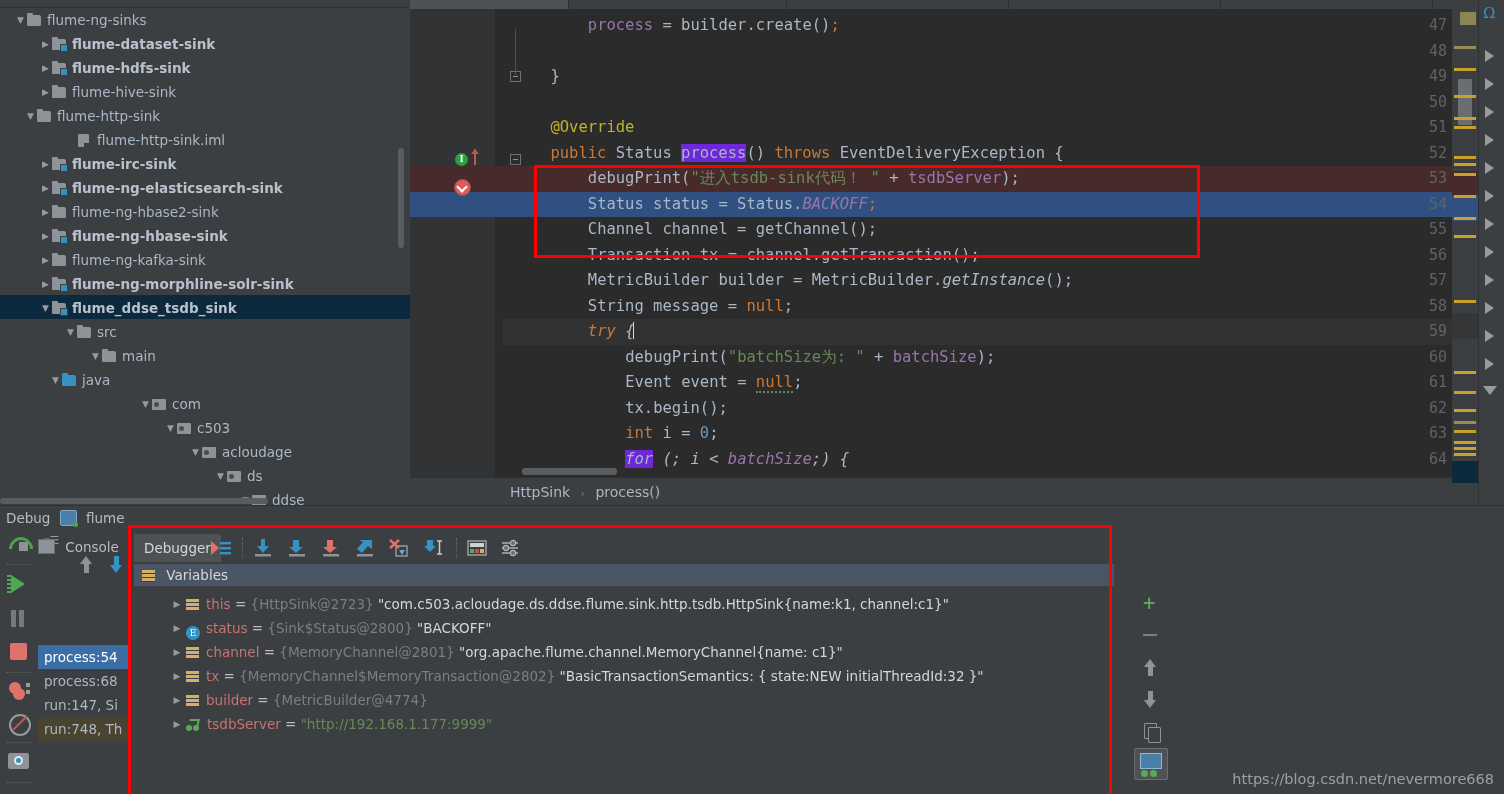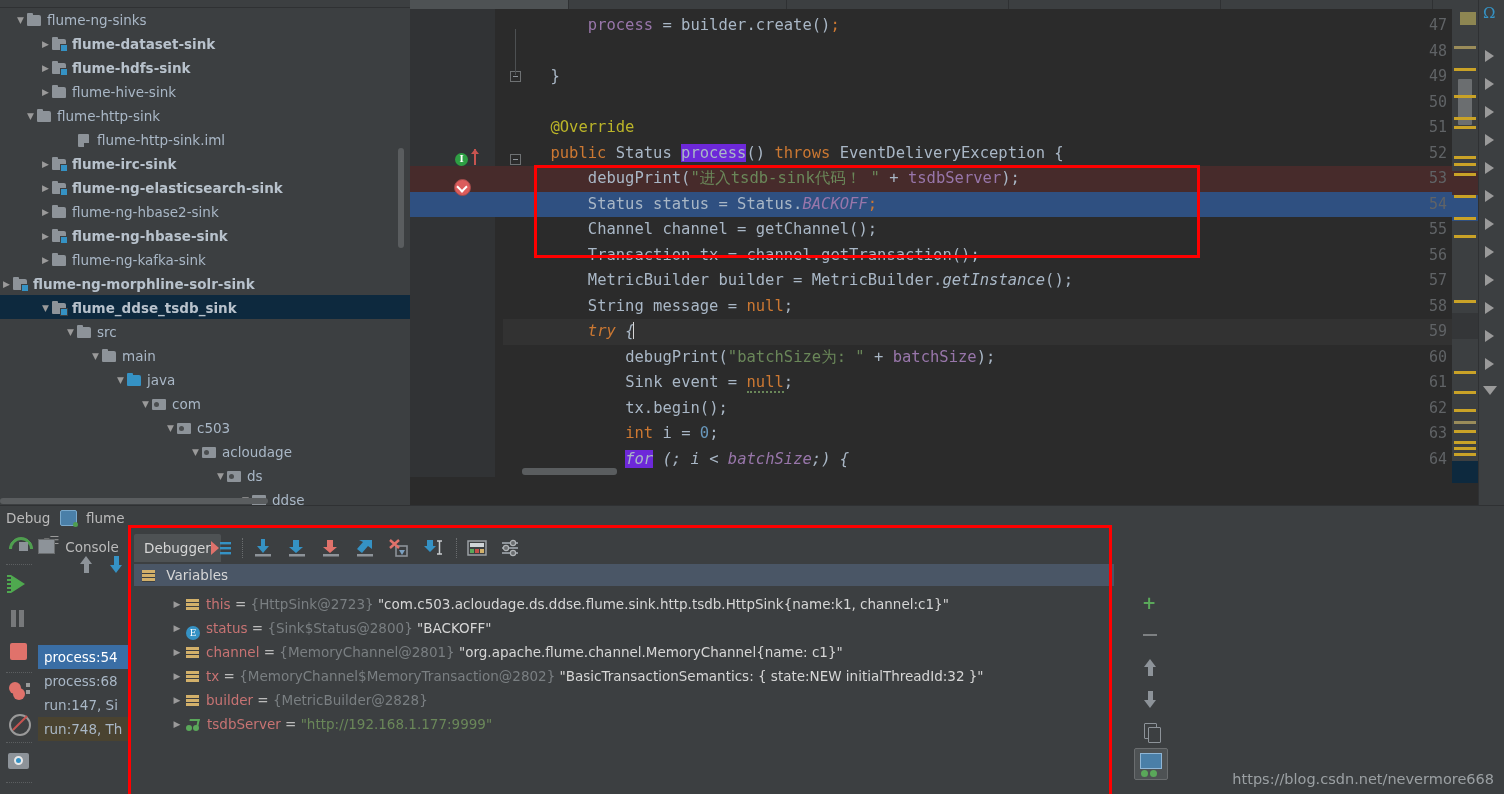--- a/index.html
+++ b/index.html
@@ -168,25 +168,25 @@
         <div class="tree-row" style="position:absolute;top:31px;left:0;width:410px;padding-left:39px;box-sizing:border-box;"><span class="twisty">▶</span><span class="fico"><span class="fold"></span><span class="modbadge"></span></span><span class="lbl bold">flume-dataset-sink</span></div>
         <div class="tree-row" style="position:absolute;top:55px;left:0;width:410px;padding-left:39px;box-sizing:border-box;"><span class="twisty">▶</span><span class="fico"><span class="fold"></span><span class="modbadge"></span></span><span class="lbl bold">flume-hdfs-sink</span></div>
         <div class="tree-row" style="position:absolute;top:79px;left:0;width:410px;padding-left:39px;box-sizing:border-box;"><span class="twisty">▶</span><span class="fico"><span class="fold"></span></span><span class="lbl">flume-hive-sink</span></div>
         <div class="tree-row" style="position:absolute;top:103px;left:0;width:410px;padding-left:24px;box-sizing:border-box;"><span class="twisty">▼</span><span class="fico"><span class="fold"></span></span><span class="lbl">flume-http-sink</span></div>
         <div class="tree-row" style="position:absolute;top:127px;left:0;width:410px;padding-left:64px;box-sizing:border-box;"><span class="twisty"></span><span class="fico"><span class="iml"></span></span><span class="lbl">flume-http-sink.iml</span></div>
         <div class="tree-row" style="position:absolute;top:151px;left:0;width:410px;padding-left:39px;box-sizing:border-box;"><span class="twisty">▶</span><span class="fico"><span class="fold"></span><span class="modbadge"></span></span><span class="lbl bold">flume-irc-sink</span></div>
         <div class="tree-row" style="position:absolute;top:175px;left:0;width:410px;padding-left:39px;box-sizing:border-box;"><span class="twisty">▶</span><span class="fico"><span class="fold"></span><span class="modbadge"></span></span><span class="lbl bold">flume-ng-elasticsearch-sink</span></div>
         <div class="tree-row" style="position:absolute;top:199px;left:0;width:410px;padding-left:39px;box-sizing:border-box;"><span class="twisty">▶</span><span class="fico"><span class="fold"></span></span><span class="lbl">flume-ng-hbase2-sink</span></div>
         <div class="tree-row" style="position:absolute;top:223px;left:0;width:410px;padding-left:39px;box-sizing:border-box;"><span class="twisty">▶</span><span class="fico"><span class="fold"></span><span class="modbadge"></span></span><span class="lbl bold">flume-ng-hbase-sink</span></div>
         <div class="tree-row" style="position:absolute;top:247px;left:0;width:410px;padding-left:39px;box-sizing:border-box;"><span class="twisty">▶</span><span class="fico"><span class="fold"></span></span><span class="lbl">flume-ng-kafka-sink</span></div>
-        <div class="tree-row" style="position:absolute;top:271px;left:0;width:410px;box-sizing:border-box;"><span class="twisty">▶</span><span class="fico"><span class="fold"></span><span class="modbadge"></span></span><span class="lbl bold">flume-ng-morphline-solr-sink</span></div>
+        <div class="tree-row" style="position:absolute;top:271px;left:0;width:410px;padding-left:39px;box-sizing:border-box;"><span class="twisty">▶</span><span class="fico"><span class="fold"></span><span class="modbadge"></span></span><span class="lbl bold">flume-ng-morphline-solr-sink</span></div>
         <div class="tree-row selected" style="position:absolute;top:295px;left:0;width:410px;padding-left:39px;box-sizing:border-box;"><span class="twisty">▼</span><span class="fico"><span class="fold"></span><span class="modbadge"></span></span><span class="lbl bold">flume_ddse_tsdb_sink</span></div>
         <div class="tree-row" style="position:absolute;top:319px;left:0;width:410px;padding-left:64px;box-sizing:border-box;"><span class="twisty">▼</span><span class="fico"><span class="fold"></span></span><span class="lbl">src</span></div>
         <div class="tree-row" style="position:absolute;top:343px;left:0;width:410px;padding-left:89px;box-sizing:border-box;"><span class="twisty">▼</span><span class="fico"><span class="fold"></span></span><span class="lbl">main</span></div>
-        <div class="tree-row" style="position:absolute;top:367px;left:0;width:410px;padding-left:114px;box-sizing:border-box;"><span class="twisty">▼</span><span class="fico"><span class="fold blue"></span></span><span class="lbl">java</span></div>
+        <div class="tree-row" style="position:absolute;top:367px;left:0;width:410px;padding-left:49px;box-sizing:border-box;"><span class="twisty">▼</span><span class="fico"><span class="fold blue"></span></span><span class="lbl">java</span></div>
         <div class="tree-row" style="position:absolute;top:391px;left:0;width:410px;padding-left:139px;box-sizing:border-box;"><span class="twisty">▼</span><span class="fico"><span class="pkg"></span></span><span class="lbl">com</span></div>
         <div class="tree-row" style="position:absolute;top:415px;left:0;width:410px;padding-left:164px;box-sizing:border-box;"><span class="twisty">▼</span><span class="fico"><span class="pkg"></span></span><span class="lbl">c503</span></div>
         <div class="tree-row" style="position:absolute;top:439px;left:0;width:410px;padding-left:189px;box-sizing:border-box;"><span class="twisty">▼</span><span class="fico"><span class="pkg"></span></span><span class="lbl">acloudage</span></div>
         <div class="tree-row" style="position:absolute;top:463px;left:0;width:410px;padding-left:214px;box-sizing:border-box;"><span class="twisty">▼</span><span class="fico"><span class="pkg"></span></span><span class="lbl">ds</span></div>
         <div class="tree-row" style="position:absolute;top:487px;left:0;width:410px;padding-left:239px;box-sizing:border-box;"><span class="twisty">▼</span><span class="fico"><span class="pkg"></span></span><span class="lbl">ddse</span></div>
       </div>
     <div class="tree-scroll"></div>
     <div class="tree-hscroll"></div>
   </div>
 
@@ -238,37 +238,42 @@
           <div class="codeline" style="top:106px;left:140.4px;"><span class="anno">@Override</span></div>
           <div class="codeline" style="top:131.5px;left:140.4px;"><span class="kw">public</span><span> Status </span><span class="hl-id">process</span><span>() </span><span class="kw">throws</span><span> EventDeliveryException {</span></div>
           <div class="codeline" style="top:157px;left:177.8px;"><span>debugPrint(</span><span class="str">"进入tsdb-sink代码！ "</span><span> + </span><span class="fld">tsdbServer</span><span>);</span></div>
           <div class="codeline" style="top:182.5px;left:177.8px;"><span>Status status = Status.</span><span class="stat">BACKOFF</span><span class="kw">;</span></div>
           <div class="codeline" style="top:208px;left:177.8px;"><span>Channel channel = getChannel();</span></div>
           <div class="codeline" style="top:233.5px;left:177.8px;"><span>Transaction tx = channel.getTransaction();</span></div>
           <div class="codeline" style="top:259px;left:177.8px;"><span>MetricBuilder builder = MetricBuilder.</span><span style="font-style:italic;color:#a9b7c6;">getInstance</span><span>();</span></div>
           <div class="codeline" style="top:284.5px;left:177.8px;"><span>String message = </span><span class="kw">null</span><span>;</span></div>
           <div class="codeline" style="top:310px;left:177.8px;font-style:italic;"><span class="kw">try</span><span> {</span><span class="caretbar"></span></div>
           <div class="codeline" style="top:335.5px;left:215.2px;"><span>debugPrint(</span><span class="str">"batchSize为: "</span><span> + </span><span class="fld">batchSize</span><span>);</span></div>
-          <div class="codeline" style="top:361px;left:215.2px;"><span>Sink event = </span><span class="kw sq">null</span><span>;</span></div>
+          <div class="codeline" style="top:361px;left:215.2px;"><span>Event event = </span><span class="kw sq">null</span><span>;</span></div>
           <div class="codeline" style="top:386.5px;left:215.2px;"><span>tx.begin();</span></div>
           <div class="codeline" style="top:412px;left:215.2px;"><span class="kw">int</span><span> i = </span><span class="num">0</span><span>;</span></div>
           <div class="codeline" style="top:437.5px;left:215.2px;font-style:italic;"><span class="hl-id">for</span><span> (; i &lt; </span><span class="fld">batchSize</span><span>;) {</span></div>
         </div>
 
       <div class="foldmark" style="top:62px;"></div>
       <div class="foldmark" style="top:145px;"></div>
       <div class="foldline" style="top:20px;height:46px;"></div>
 
       <div class="impl-icon" style="left:45px;top:144px;">I</div>
       <div class="uparrow" style="left:64px;top:140px;height:16px;"></div>
       <div class="bp-icon" style="left:44px;top:170px;"></div>
 
       <div class="ed-hscroll"></div>
     </div>
 
+    <div class="breadcrumbs">
+      <span>HttpSink</span>
+      <span class="crumb-sep">›</span>
+      <span>process()</span>
+    </div>
   </div>
 
   <div class="markerbar">
     <div class="mk-ins"></div>
     <div class="mk wide" style="top:37px;"></div>
     <div class="mk" style="top:59px;"></div>
     <div class="mk-thumb" style="top:70px;height:46px;"></div>
     <div class="mk" style="top:86px;"></div>
     <div class="mk" style="top:108px;"></div>
     <div class="mk" style="top:117px;"></div>
@@ -453,21 +458,21 @@
       <div class="vars-title">
         <span class="ic-varlines"></span>
         <span>Variables</span>
       </div>
 
       <div id="var-rows">
           <div class="var-row" style="top:62px;left:38px;"><span class="var-tw">▶</span><span class="ic-obj"></span><span class="vname">this</span><span> = </span><span class="vref">{HttpSink@2723}</span> <span class="vstr">"com.c503.acloudage.ds.ddse.flume.sink.http.tsdb.HttpSink{name:k1, channel:c1}"</span></div>
           <div class="var-row" style="top:86px;left:38px;"><span class="var-tw">▶</span><span class="ic-enum">E</span><span class="vname">status</span><span> = </span><span class="vref">{Sink$Status@2800}</span> <span class="vstr">"BACKOFF"</span></div>
           <div class="var-row" style="top:110px;left:38px;"><span class="var-tw">▶</span><span class="ic-obj"></span><span class="vname">channel</span><span> = </span><span class="vref">{MemoryChannel@2801}</span> <span class="vstr">"org.apache.flume.channel.MemoryChannel{name: c1}"</span></div>
           <div class="var-row" style="top:134px;left:38px;"><span class="var-tw">▶</span><span class="ic-obj"></span><span class="vname">tx</span><span> = </span><span class="vref">{MemoryChannel$MemoryTransaction@2802}</span> <span class="vstr">"BasicTransactionSemantics: { state:NEW initialThreadId:32 }"</span></div>
-          <div class="var-row" style="top:158px;left:38px;"><span class="var-tw">▶</span><span class="ic-obj"></span><span class="vname">builder</span><span> = </span><span class="vref">{MetricBuilder@2828}</span> </div>
+          <div class="var-row" style="top:158px;left:38px;"><span class="var-tw">▶</span><span class="ic-obj"></span><span class="vname">builder</span><span> = </span><span class="vref">{MetricBuilder@4774}</span> </div>
           <div class="var-row" style="top:182px;left:38px;"><span class="var-tw">▶</span><span class="ic-watch"><i></i></span><span class="vname">tsdbServer</span><span> = </span><span class="vstr-green">"http://192.168.1.177:9999"</span></div>
         </div>
 
       <div class="wtool" style="top:60px;">
           <div class="ic-plus">+</div>
         </div>
       <div class="wtool" style="top:92px;">
           <div class="ic-minus"></div>
         </div>
       <div class="wtool" style="top:124px;">

